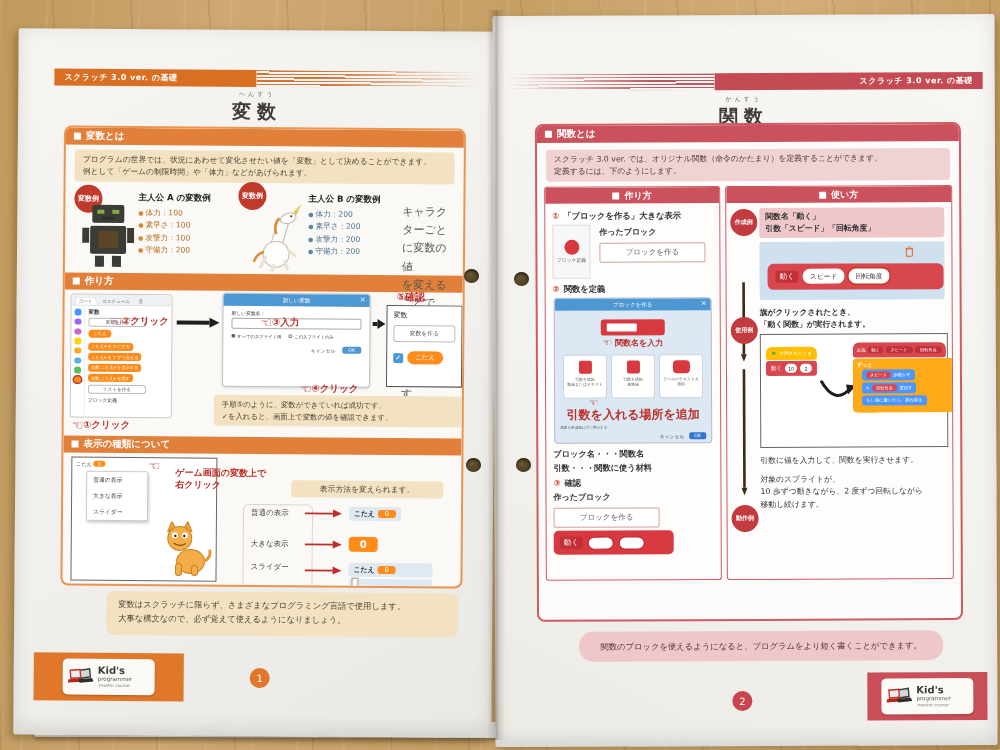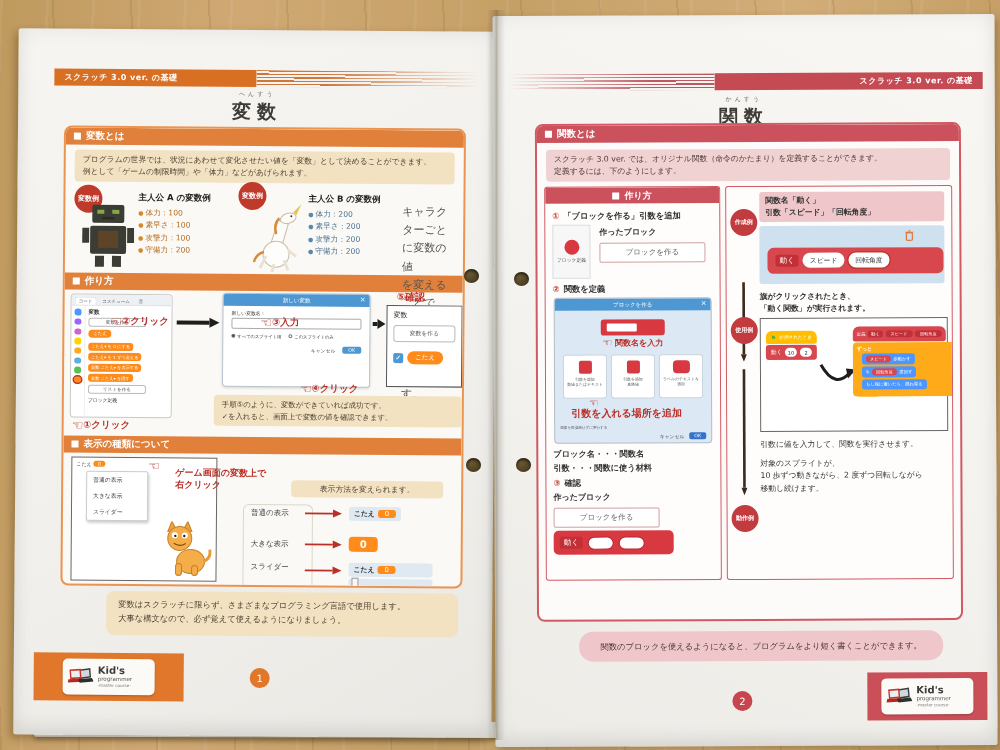--- a/index.html
+++ b/index.html
@@ -152,21 +152,21 @@
   .madelbl { font-size:8px; font-weight:bold; color:#333; margin:2px 0 5px; }
   .mkbtn { width:106px; padding:4px 0; text-align:center; font-size:7.5px; color:#666; border:1px solid #d0a0a0; border-radius:2px; background:#fff; }
   .dlg2 { margin:2px auto 4px; width:158px; height:146px; border:1px solid #b0bcc8; border-radius:4px; overflow:hidden; position:relative; background:#dce9f5; }
   .blockchip { margin:9px auto 1px; width:64px; height:16px; background:#d8383f; border-radius:3px; display:flex; align-items:center; padding-left:6px; }
   .blockchip i { display:block; width:30px; height:8px; background:#fff; border-radius:1px; }
   .fnhint { text-align:center; font-size:8px; font-weight:bold; color:#bb2f28; }
   .cards { display:flex; gap:4px; justify-content:center; margin-top:5px; }
   .card { width:44px; height:44px; background:#fff; border:1px solid #c9d4de; border-radius:3px; display:flex; flex-direction:column; align-items:center; padding-top:5px; gap:3px; }
   .csq { width:13px; height:13px; background:#d8383f; border-radius:2px; }
   .clabel { font-size:3.9px; color:#555; text-align:center; line-height:1.3; padding:0 2px; }
-  .arghint { position:absolute; left:0; right:0; top:108px; font-size:10px; font-weight:bold; color:#bb2f28;padding-left:16px; }
+  .arghint { position:absolute; left:0; right:0; top:108px; text-align:center; font-size:12px; font-weight:bold; color:#bb2f28; }
   .refreshtxt { position:absolute; left:5px; bottom:13px; font-size:3.6px; color:#667; }
   .dfoot2 { position:absolute; right:5px; bottom:3px; display:flex; gap:5px; align-items:center; }
   .okbtn2 { background:#3373cc; color:#fff; border-radius:2px; padding:1px 5px; font-size:4.8px; }
   .defs { margin:3px 0 2px; font-size:8.2px; font-weight:bold; color:#333; line-height:1.65; }
   .redblock { width:120px; height:24px; background:#d8383f; border-radius:5px; display:flex; align-items:center; gap:5px; padding:0 6px; margin-top:3px; }
   .blkname { color:#fff; font-size:7.5px; background:#c22f36; border-radius:3px; padding:1px 4px; }
   .oval { width:26px; height:13px; background:#fff; border-radius:7px; border:1px solid #b82830; }
 
   .rail { position:absolute; left:3px; top:22px; width:28px; bottom:6px; }
   .rbadge { position:absolute; left:1px; width:27px; height:27px; background:#c23b3f; font-size:6px; }
@@ -479,21 +479,21 @@
     <div class="cols">
 
       <div class="colM">
         <div class="colhd">
           <span class="sq"></span>
           <span>作り方</span>
         </div>
         <div class="colMin">
           <div class="stp">
             <span class="stn">①</span>
-              <span>「ブロックを作る」引数を追加</span>
+              <span>「ブロックを作る」大きな表示</span>
           </div>
           <div class="mkrow">
             <div class="defitem">
               <span class="reddot"></span>
               <span>ブロック定義</span>
             </div>
             <div>
               <div class="madelbl">作ったブロック</div>
               <div class="mkbtn">ブロックを作る</div>
             </div>
@@ -554,20 +554,24 @@
           <div class="mkbtn">ブロックを作る</div>
           <div class="redblock">
             <span class="blkname">動く</span>
             <span class="oval"></span>
             <span class="oval"></span>
           </div>
         </div>
       </div>
 
       <div class="colU">
+        <div class="colhd">
+          <span class="sq"></span>
+          <span>使い方</span>
+        </div>
         <div class="rail">
           <svg class="railarrow" style="top:32px" width="8" height="330" viewBox="0 0 8 330">
             <line x1="4" y1="0" x2="4" y2="96" stroke="#3b2b1d" stroke-width="3.5"></line>
             <polygon points="0,96 8,96 4,106" fill="#3b2b1d"></polygon>
             <line x1="4" y1="116" x2="4" y2="274" stroke="#3b2b1d" stroke-width="3.5"></line>
             <polygon points="0,274 8,274 4,284" fill="#3b2b1d"></polygon>
           </svg>
           <div class="circlebadge rbadge" style="top:0">作成例</div>
           <div class="circlebadge rbadge" style="top:108px">使用例</div>
           <div class="circlebadge rbadge" style="top:296px">動作例</div>

